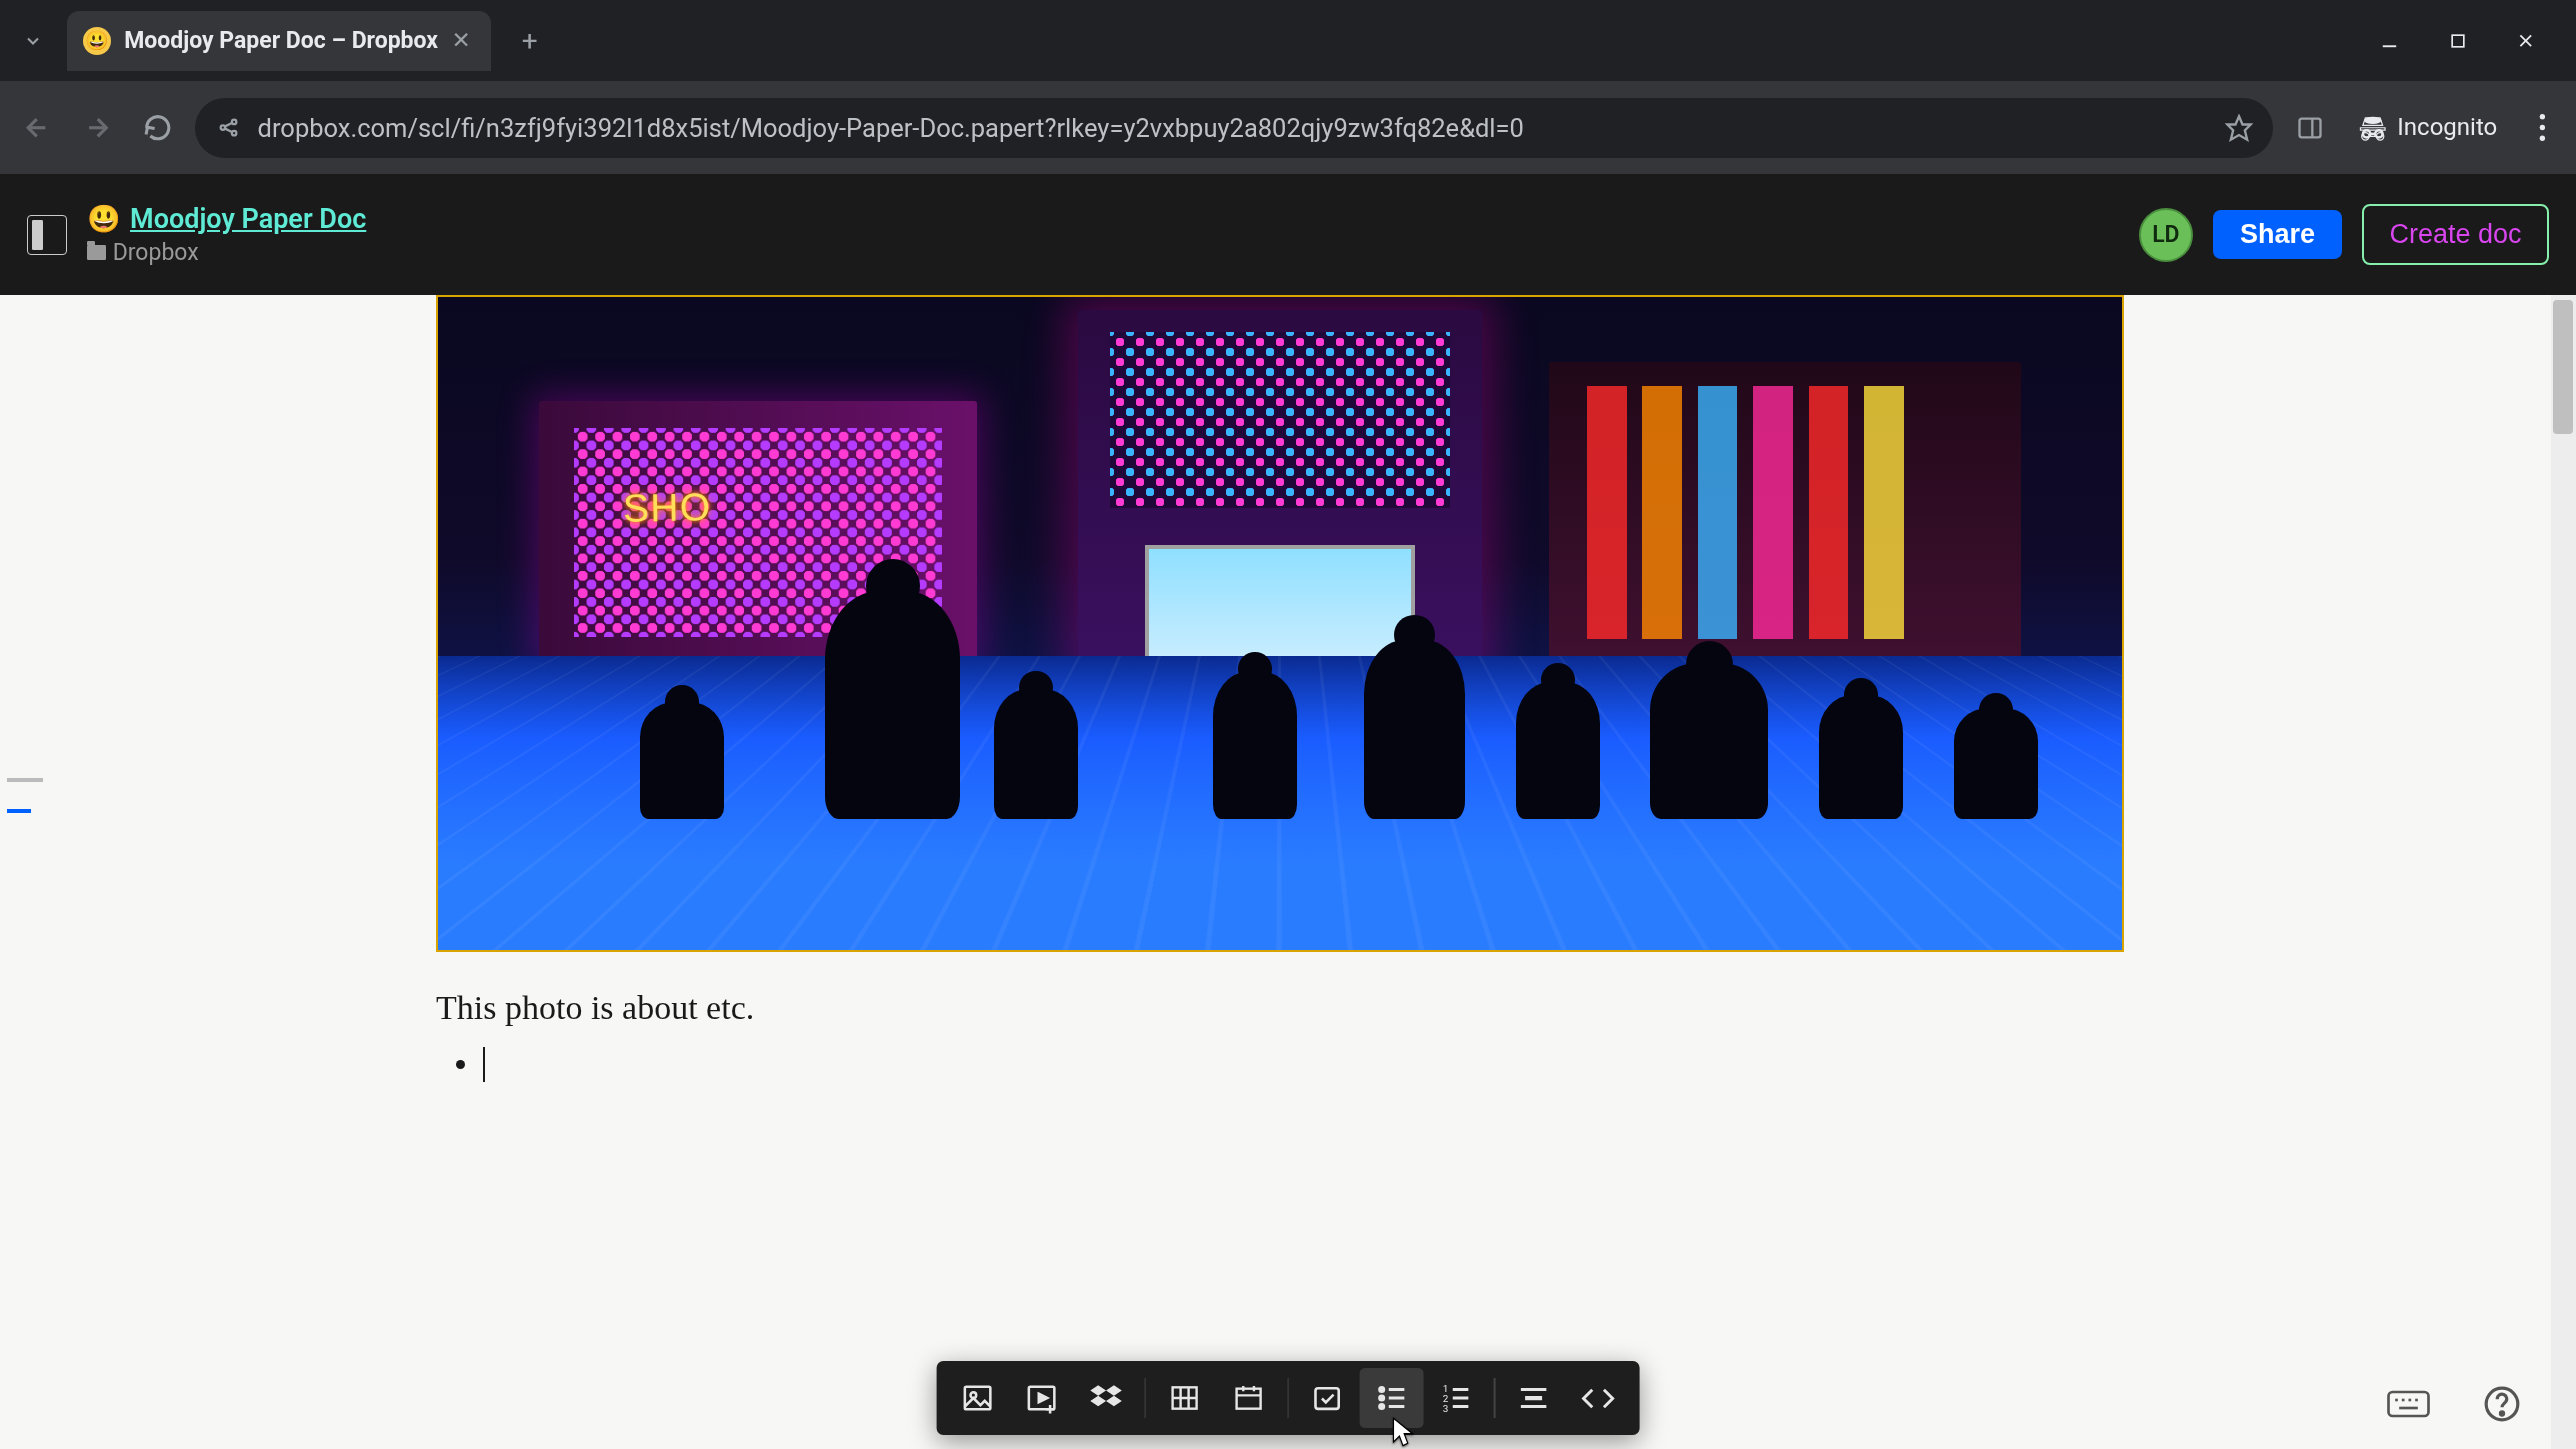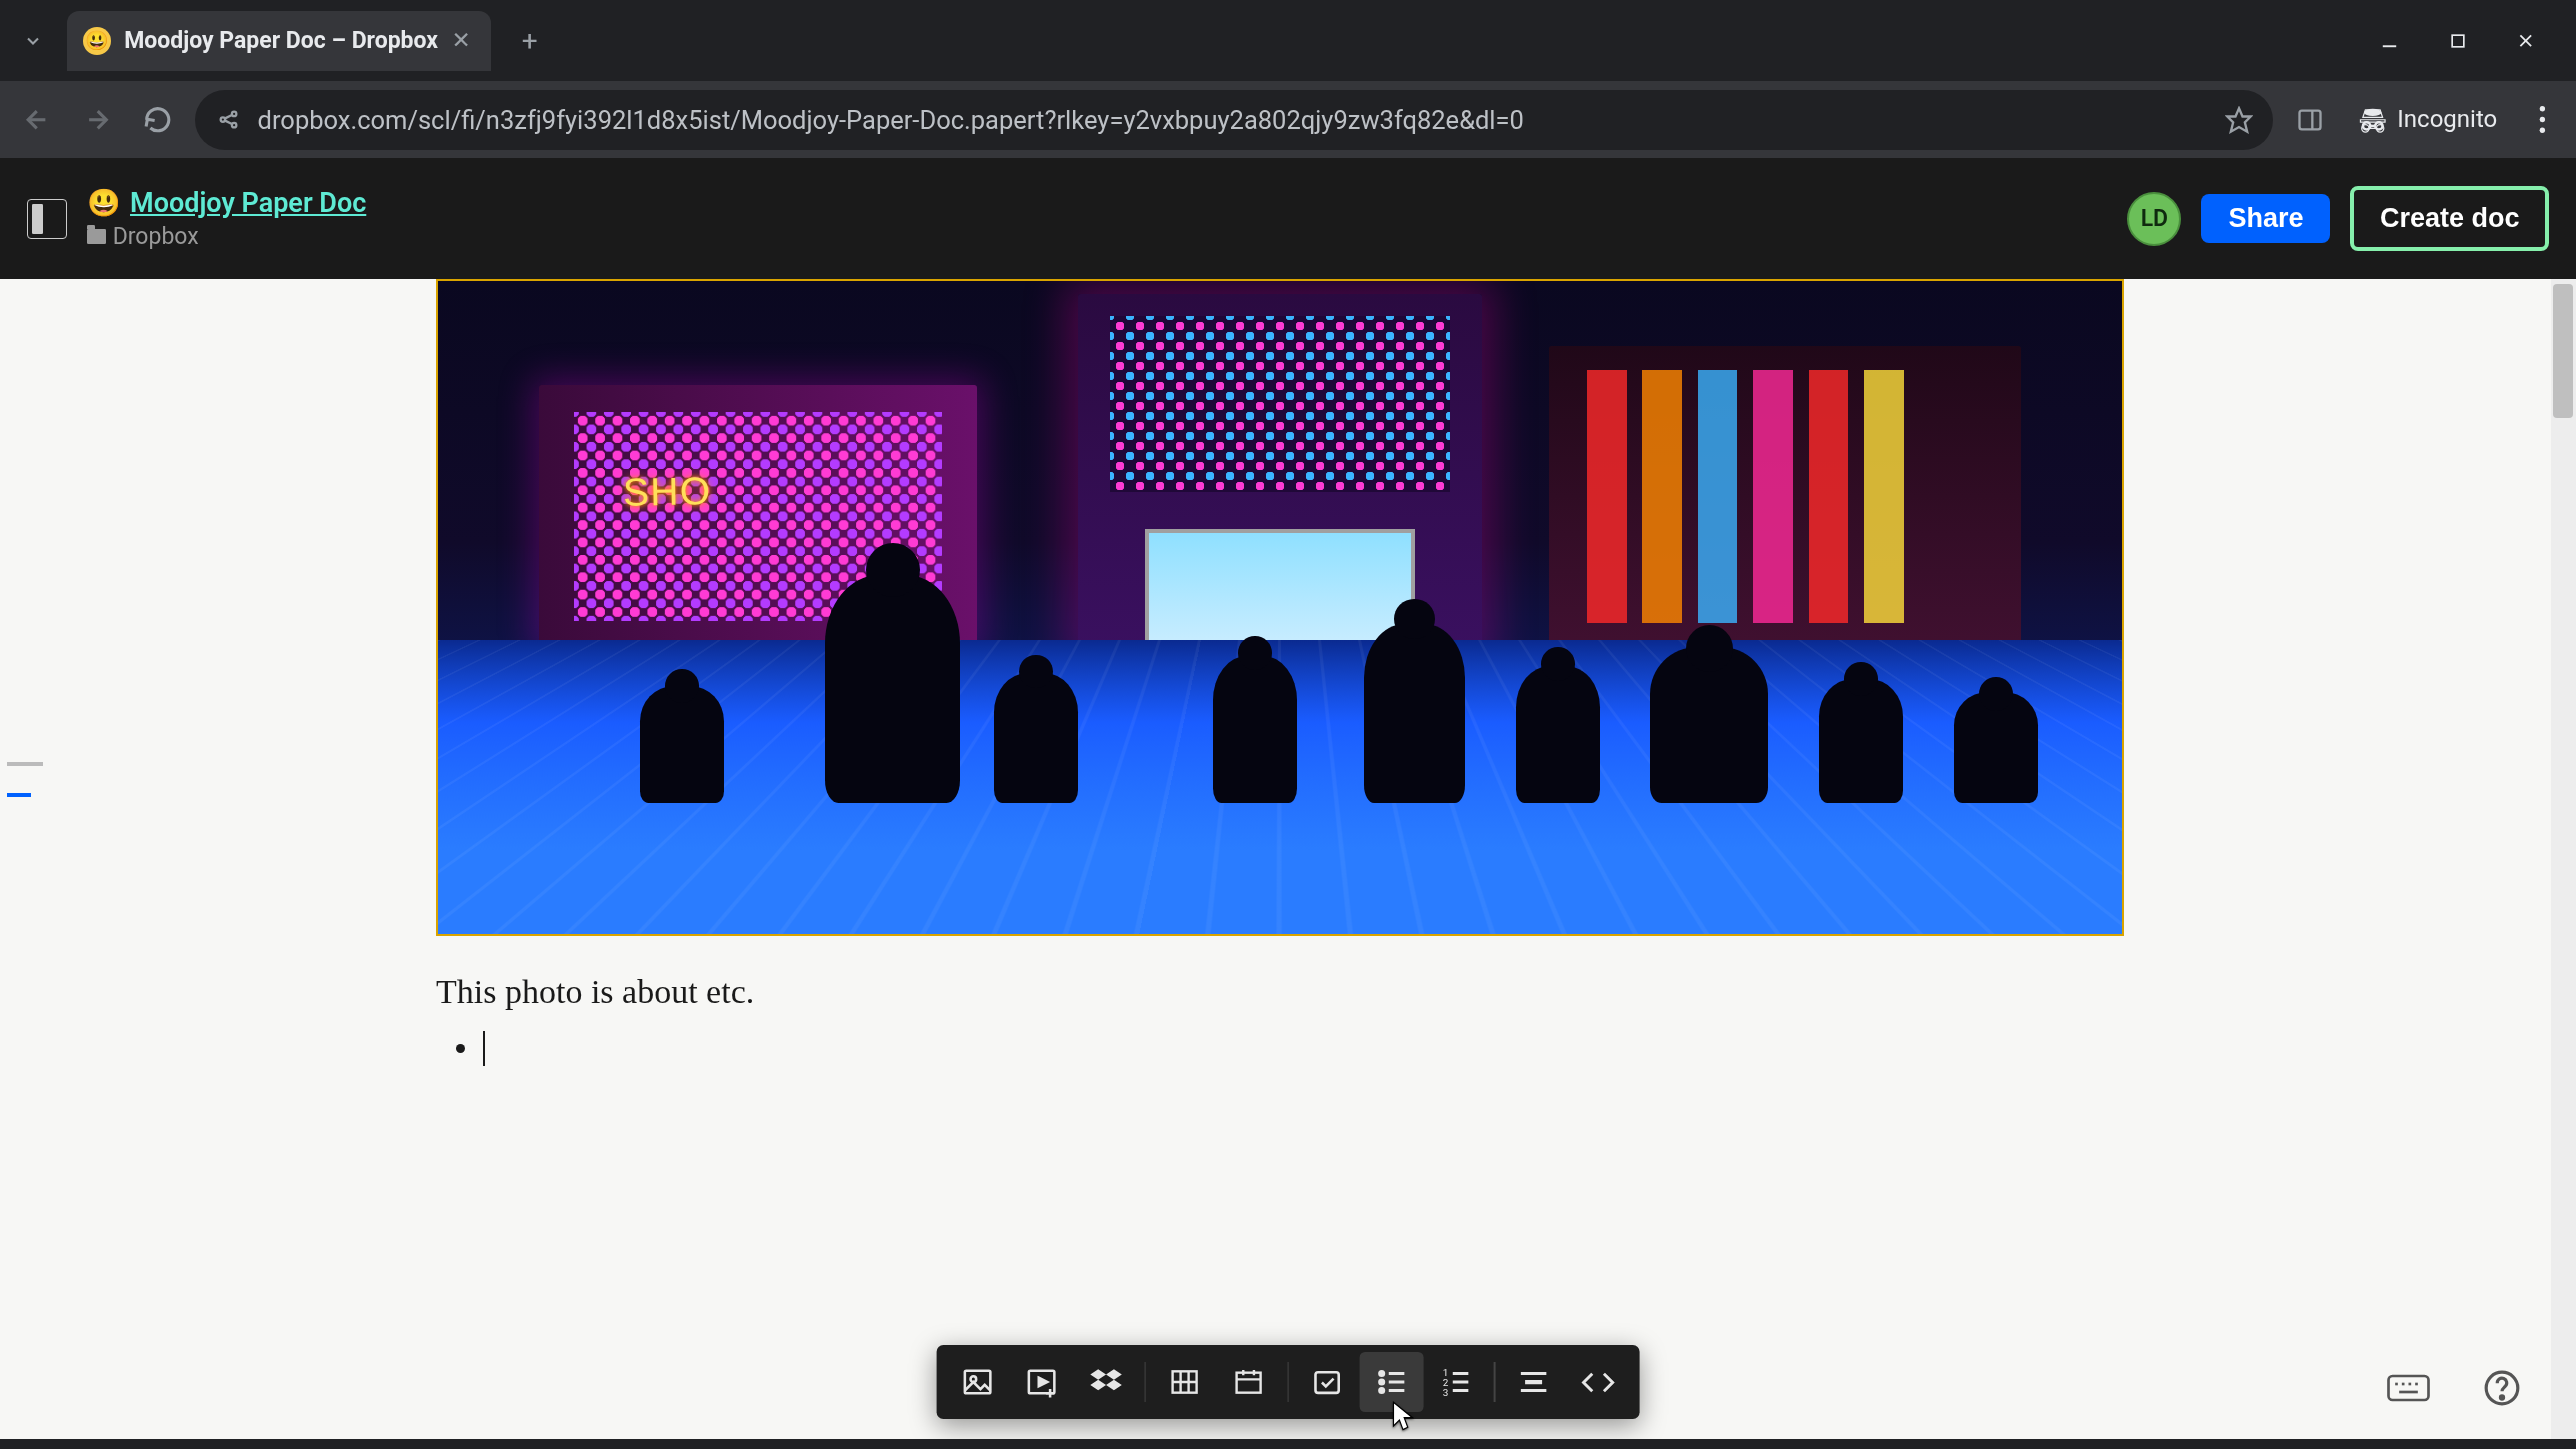--- a/index.html
+++ b/index.html
@@ -56,21 +56,21 @@
   }
   .window-controls {
     margin-left: auto;
     display: flex;
     gap: 34px;
     padding-right: 20px;
   }
   .win-ctrl { width: 34px; height: 34px; display:flex; align-items:center; justify-content:center; color:#e8eaed; }
 
   .address-bar-row {
-    height: 77px;
+    height: 93px;
     background: #35363a;
     display: flex;
     align-items: center;
     padding: 0 13.4px;
     gap: 13.4px;
   }
   .nav-btn {
     width: 47px; height: 47px;
     display:flex; align-items:center; justify-content:center;
     color:#9aa0a6;
@@ -148,24 +148,24 @@
     background:#0061fe;
     border:none;
     color:#fff;
     font-size:27px;
     font-weight:600;
     padding: 9px 27px;
     border-radius:8px;
   }
   .create-btn {
     background:#1a1a1a;
-    border:4px solid #86efac;
-    color:#ffffff;
+    border:2px solid #86efac;
+    color:#d946ef;
     font-size:27px;
-    font-weight:700;
+    font-weight:400;
     padding: 13.4px 25.5px;
     border-radius:8px;
   }
 
   .canvas-wrap {
     position:absolute;
     top:121px; left:0; right:0; bottom:0;
     background:#f7f7f5;
     overflow:hidden;
   }

